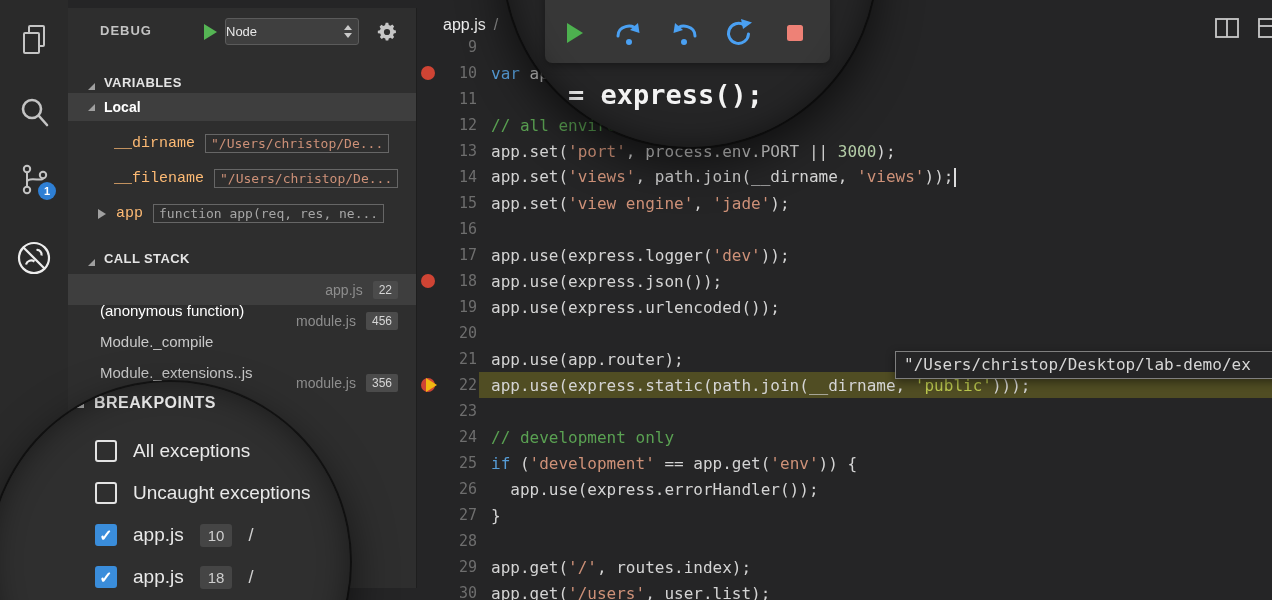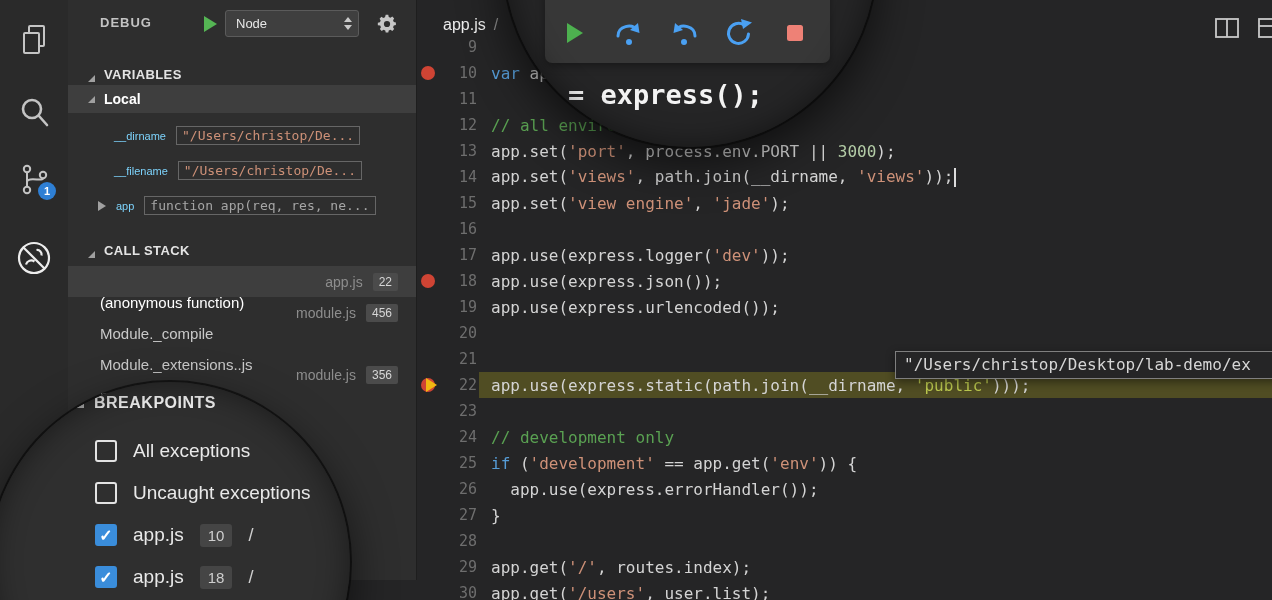--- a/index.html
+++ b/index.html
@@ -7,47 +7,47 @@
            background:#252526; font-family:"Liberation Sans",sans-serif; user-select:none; }
 
   
   .activitybar { position:absolute; left:0; top:0; width:68px; height:600px; background:#2a2a2a; z-index:5; }
   .ab-icon { position:absolute; left:0; width:68px; height:44px; display:flex; justify-content:center; align-items:center; }
   .git-badge { position:absolute; left:38px; top:24px; width:18px; height:18px; border-radius:50%;
                background:#2e7fd4; color:#fff; font-size:11px; font-weight:bold;
                display:flex; align-items:center; justify-content:center; }
 
   
-  .sidebar { position:absolute; left:68px; top:0; width:349px; height:580px; background:#2e2e2e;
+  .sidebar { position:absolute; left:68px; top:8px; width:349px; height:580px; background:#2e2e2e;
              border-right:1px solid #1e1e1e; box-sizing:border-box; z-index:4; }
   .debug-header { position:absolute; top:0; left:0; right:0; height:48px; }
   .debug-title { position:absolute; left:32px; top:15px; color:#c3c3c3; font-size:13px; font-weight:bold; letter-spacing:1px; }
   .play-btn { position:absolute; left:136px; top:16px; width:0; height:0;
               border-left:13px solid #55b554; border-top:8px solid transparent; border-bottom:8px solid transparent; cursor:pointer; }
   .select { position:absolute; left:157px; top:10px; width:134px; height:27px; background:#3f3f3f;
             border:1px solid #5b5b5b; border-radius:3px; display:flex; align-items:center;
-            padding-left:10px; color:#e8e8e8; font-size:13px; box-sizing:border-box; }
+            color:#e8e8e8; font-size:13px; box-sizing:border-box; }
   .stepper { position:absolute; right:6px; top:6px; }
   .stepper i { display:block; width:0; height:0; border-left:4px solid transparent; border-right:4px solid transparent; }
   .stepper .up { border-bottom:5px solid #c9c9c9; margin-bottom:3px; }
   .stepper .dn { border-top:5px solid #c9c9c9; }
   .gear { position:absolute; left:308px; top:13px; width:22px; height:22px; cursor:pointer; }
 
   .sec-head { position:absolute; left:0; right:0; height:26px; display:flex; align-items:flex-end; gap:9px;
               padding-left:20px; color:#e4e4e4; font-weight:bold; font-size:13px; letter-spacing:.4px; }
   .tw  { width:0; height:0; border-bottom:7px solid #a0a0a0; border-left:7px solid transparent; }
   .tw-r{ width:0; height:0; border-left:8px solid #a0a0a0; border-top:5px solid transparent; border-bottom:5px solid transparent; }
 
   .scope-row { position:absolute; top:85px; left:0; right:0; height:28px; background:#3e3e3e;
                display:flex; align-items:center; gap:9px; padding-left:20px; color:#ffffff;
                font-weight:bold; font-size:14px; }
   #var-rows { position:absolute; top:118px; left:0; right:0; }
   .var-row { height:35px; display:flex; align-items:center; gap:10px; padding:0 6px 0 46px; box-sizing:border-box; }
   .var-row.fn { padding-left:30px; }
-  .var-name { color:#7dd3fc; font-size:11px; white-space:nowrap; }
+  .var-name { color:#fdba74; font-size:15px; white-space:nowrap;font-family:Liberation Mono, monospace; }
   .val-box { font-family:"DejaVu Sans Mono",monospace; font-size:13px; border:1px solid #666;
              padding:1px 5px; white-space:nowrap; overflow:hidden; min-width:0; }
   .val-str { color:#ce9178; }
   .val-fn  { color:#a6a6a6; }
 
   #frame-rows { position:absolute; top:266px; left:0; right:0; }
   .frame { height:31px; display:flex; align-items:center; gap:10px; padding:0 18px 0 32px;
            box-sizing:border-box; font-size:15px; color:#c9c9c9; }
   .frame.active { background:#3e3e3e; color:#ffffff; }
   .fname { flex:1 1 auto; overflow:hidden; white-space:nowrap; text-overflow:ellipsis;margin-top:41px; }
@@ -297,20 +297,21 @@
           <div class="lnum">19</div>
           <div class="ltext"><span style="color: rgb(212, 212, 212);">app.use(express.urlencoded());</span></div>
         </div>
         <div class="crow">
           <div class="gut"></div>
           <div class="lnum">20</div>
         </div>
         <div class="crow">
           <div class="gut"></div>
           <div class="lnum">21</div>
+          <div class="ltext"><span style="color: rgb(212, 212, 212);">app.use(app.router);</span></div>
         </div>
         <div class="crow current">
           <div class="hl" style="background: rgb(80, 77, 35);"></div>
           <div class="gut">
             <span class="bp" style="background: rgb(207, 68, 52);"></span>
             <span class="arrow"></span>
           </div>
           <div class="lnum">22</div>
           <div class="ltext"><span style="color: rgb(212, 212, 212);">app.use(express.static(path.join(__dirname, </span><span style="color: rgb(186, 199, 78);">'public'</span><span style="color: rgb(212, 212, 212);">)));</span></div>
         </div>

